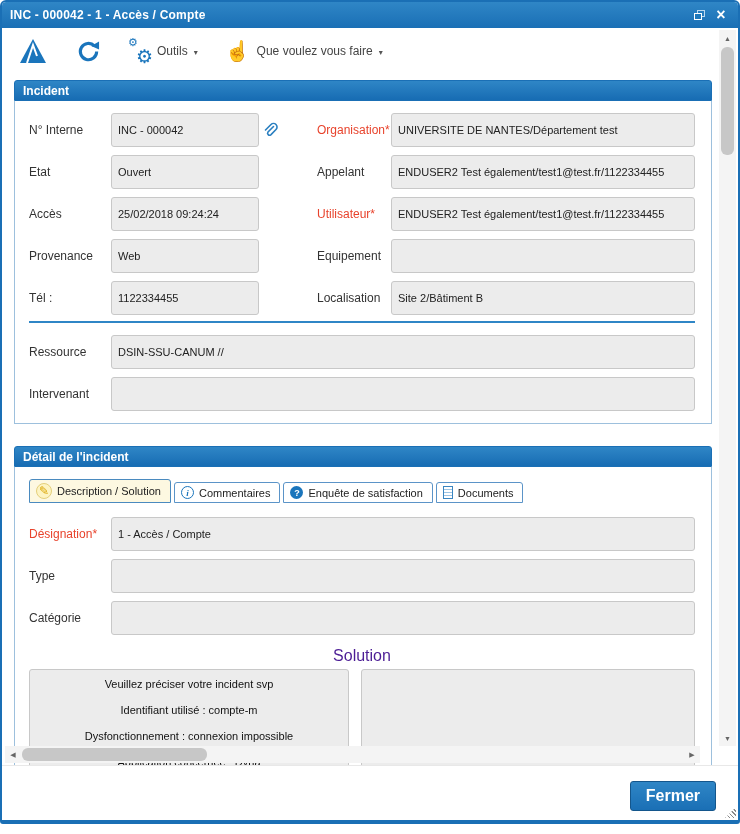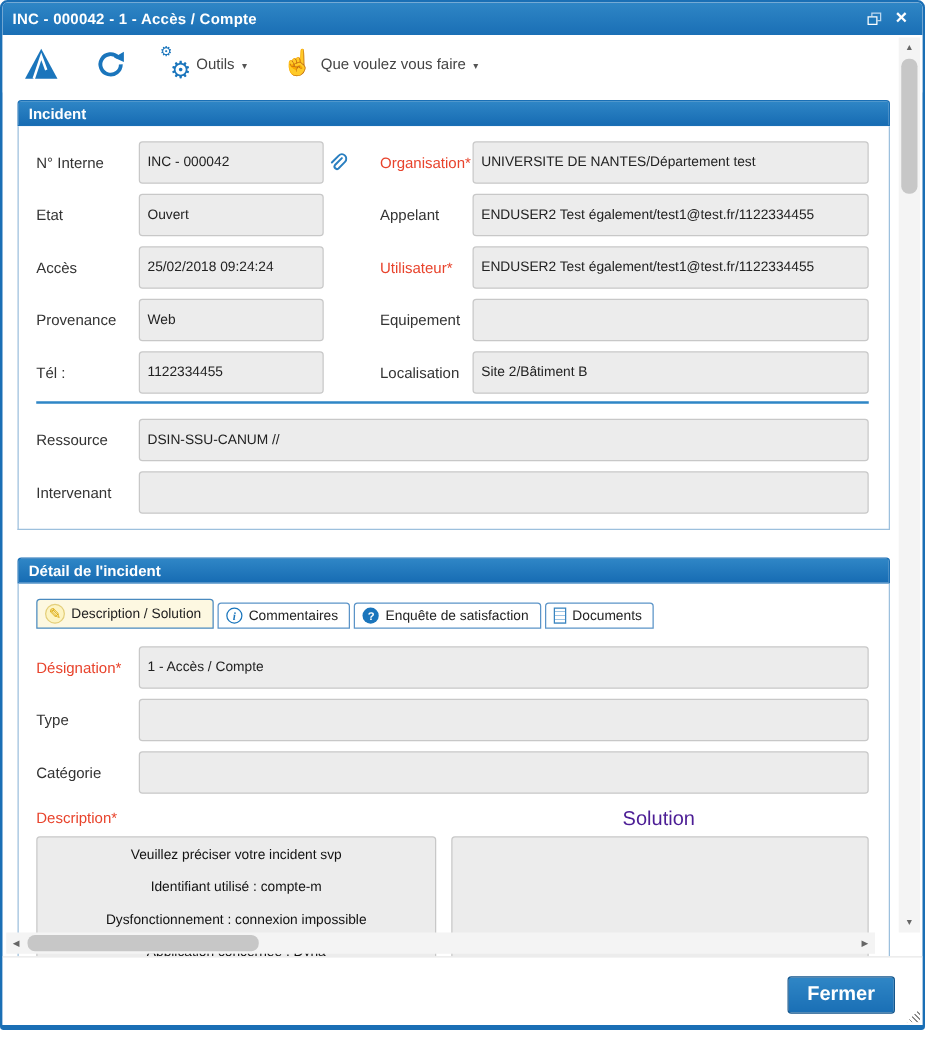--- a/index.html
+++ b/index.html
@@ -26,21 +26,21 @@
 
   
   .content{padding:6px 26px 0 12px;}
   .panel{margin-bottom:22px;}
   .panel-header{height:21px;line-height:21px;background:linear-gradient(#2f86c6,#176cb3);border:1px solid #1a6fb5;border-radius:3px 3px 0 0;color:#fff;font-size:12px;font-weight:bold;padding:0 8px;box-sizing:border-box;}
   .panel-body{border:1px solid #9dc0dd;border-top:none;background:#fff;padding:12px 16px 12px 14px;}
 
   .row{display:flex;align-items:center;margin-bottom:8px;}
   .row:last-child{margin-bottom:0;}
   .lbl{width:82px;flex:none;font-size:12px;color:#333;}
-  .lbl.r{width:74px;margin-left:23px;}
+  .lbl.r{width:74px;margin-left:36px;}
   .lbl.req{color:#e8432c;}
   .inp{background:#ececec;border:1px solid #c8c8c8;border-radius:3px;font-size:11px;color:#222;padding:16px 6px;display:flex;align-items:center;height:20px;box-sizing:border-box;overflow:hidden;white-space:nowrap;cursor:text;}
   .inp.w-left{width:148px;flex:none;}
   .inp.w-right{flex:1;}
   .inp.w-wide{flex:1;}
   .clip-slot{width:22px;flex:none;display:flex;justify-content:center;align-items:center;}
   .divider{border-bottom:2px solid #2f86c6;margin:6px 0 12px;}
 
   
   .tabs{display:flex;gap:3px;margin:0 0 14px;align-items:flex-end;}
@@ -214,21 +214,20 @@
         <div class="row">
           <span class="lbl">Type</span>
           <span class="inp w-wide"></span>
         </div>
         <div class="row">
           <span class="lbl">Catégorie</span>
           <span class="inp w-wide"></span>
         </div>
 
         <div class="ds-labels">
-          <span class="half1 lbl req">Description*</span>
           <span class="half2">Solution</span>
         </div>
 
         <div class="textwrap">
           <div class="textbox desc">Veuillez préciser votre incident svp
 
 Identifiant utilisé : compte-m
 
 Dysfonctionnement : connexion impossible
 

